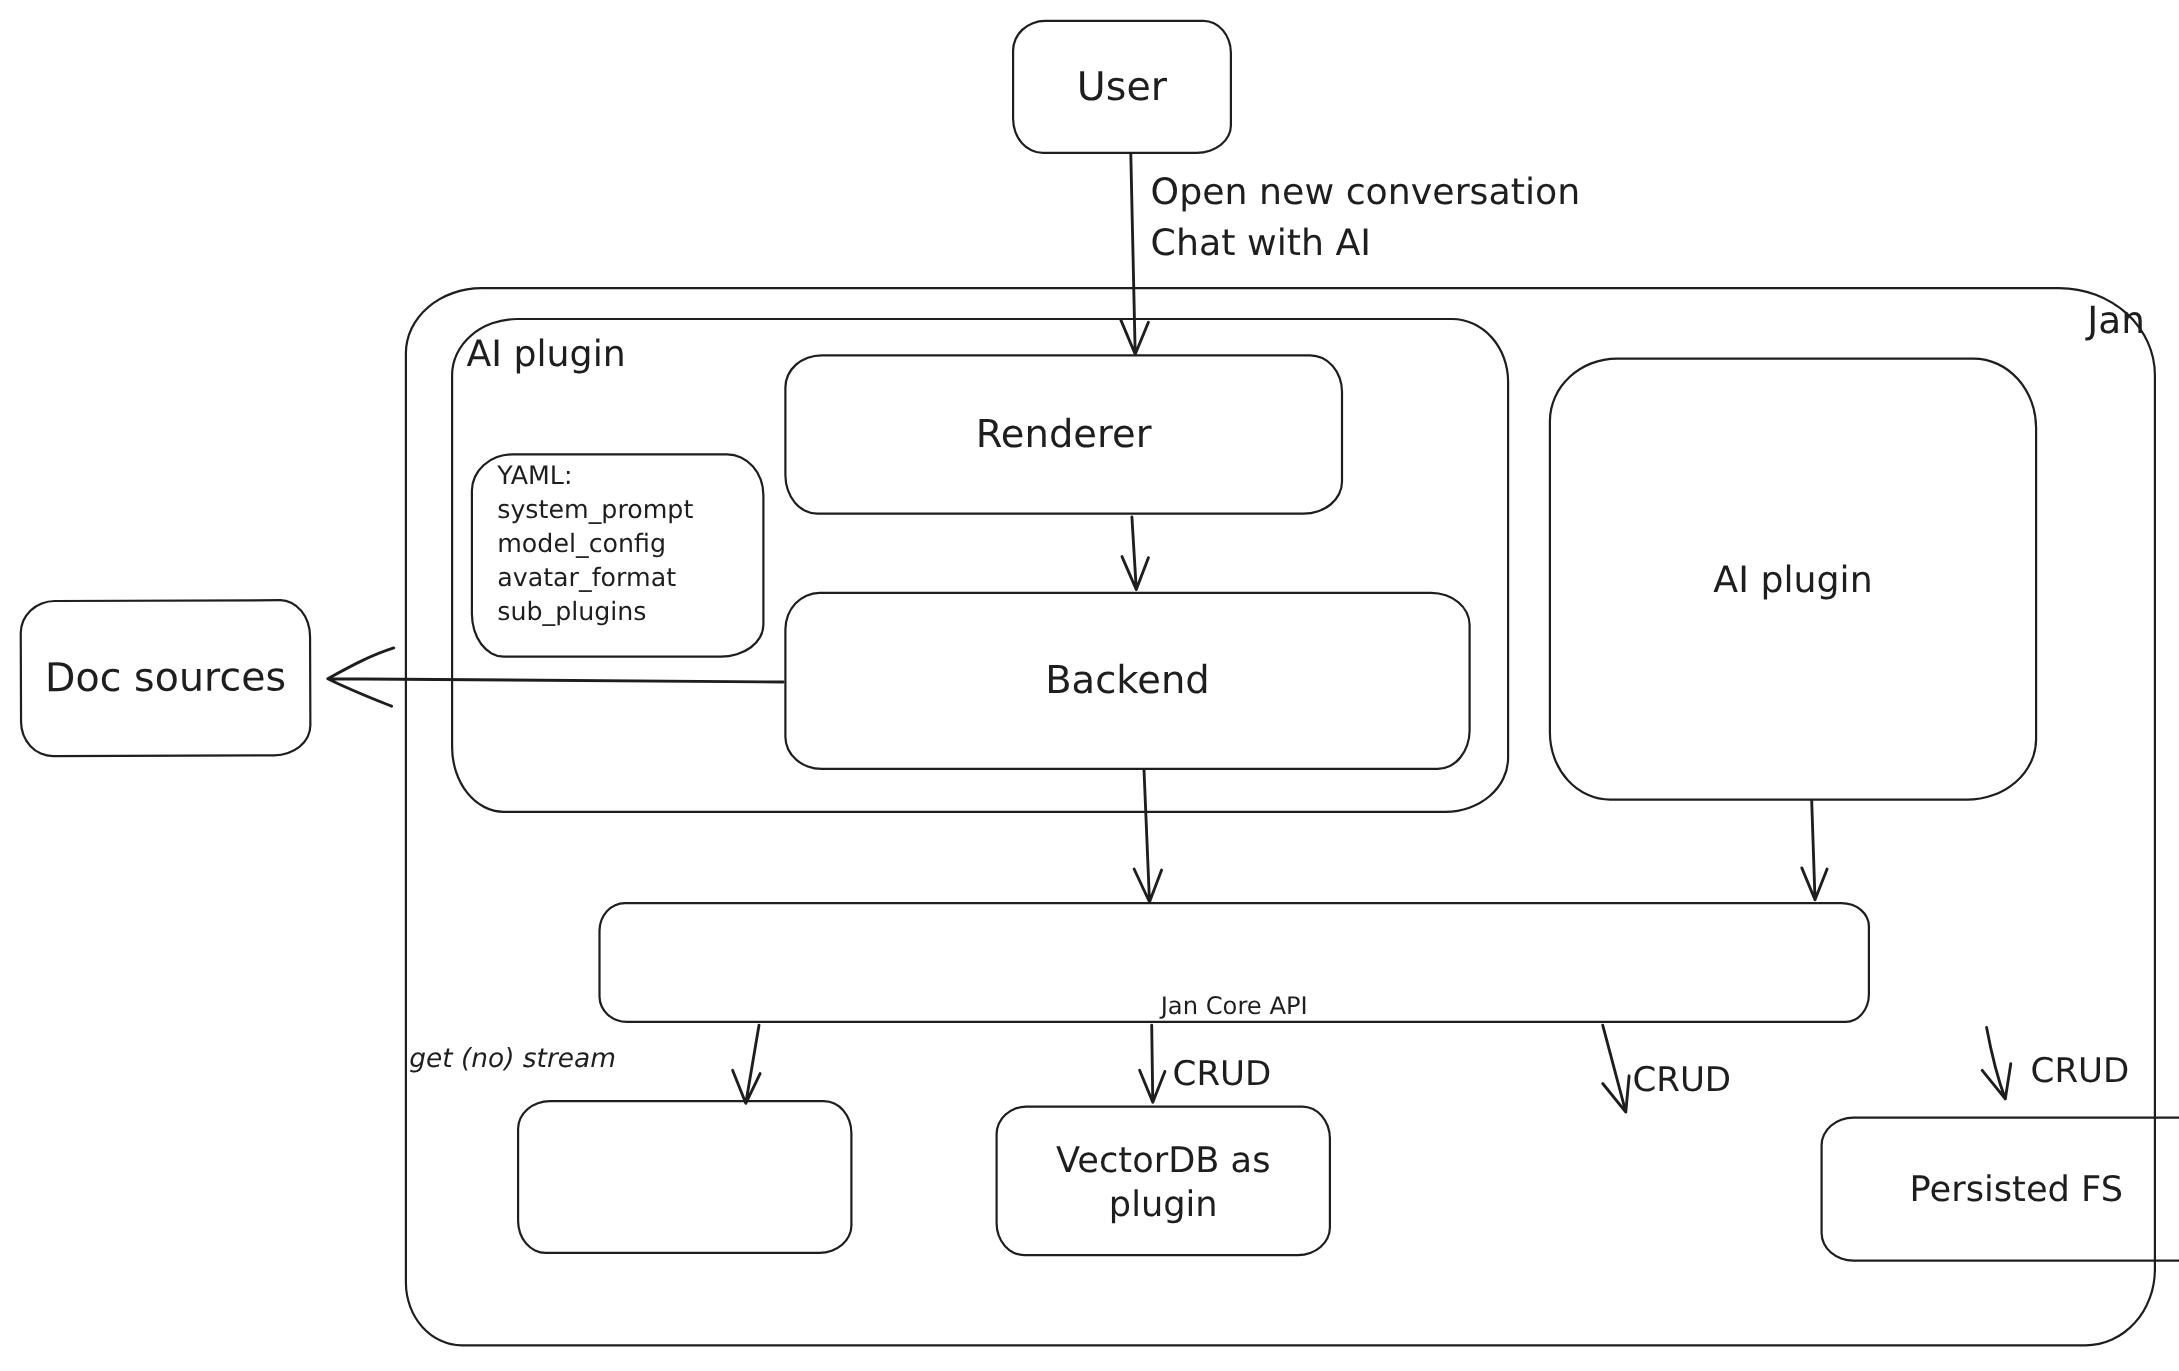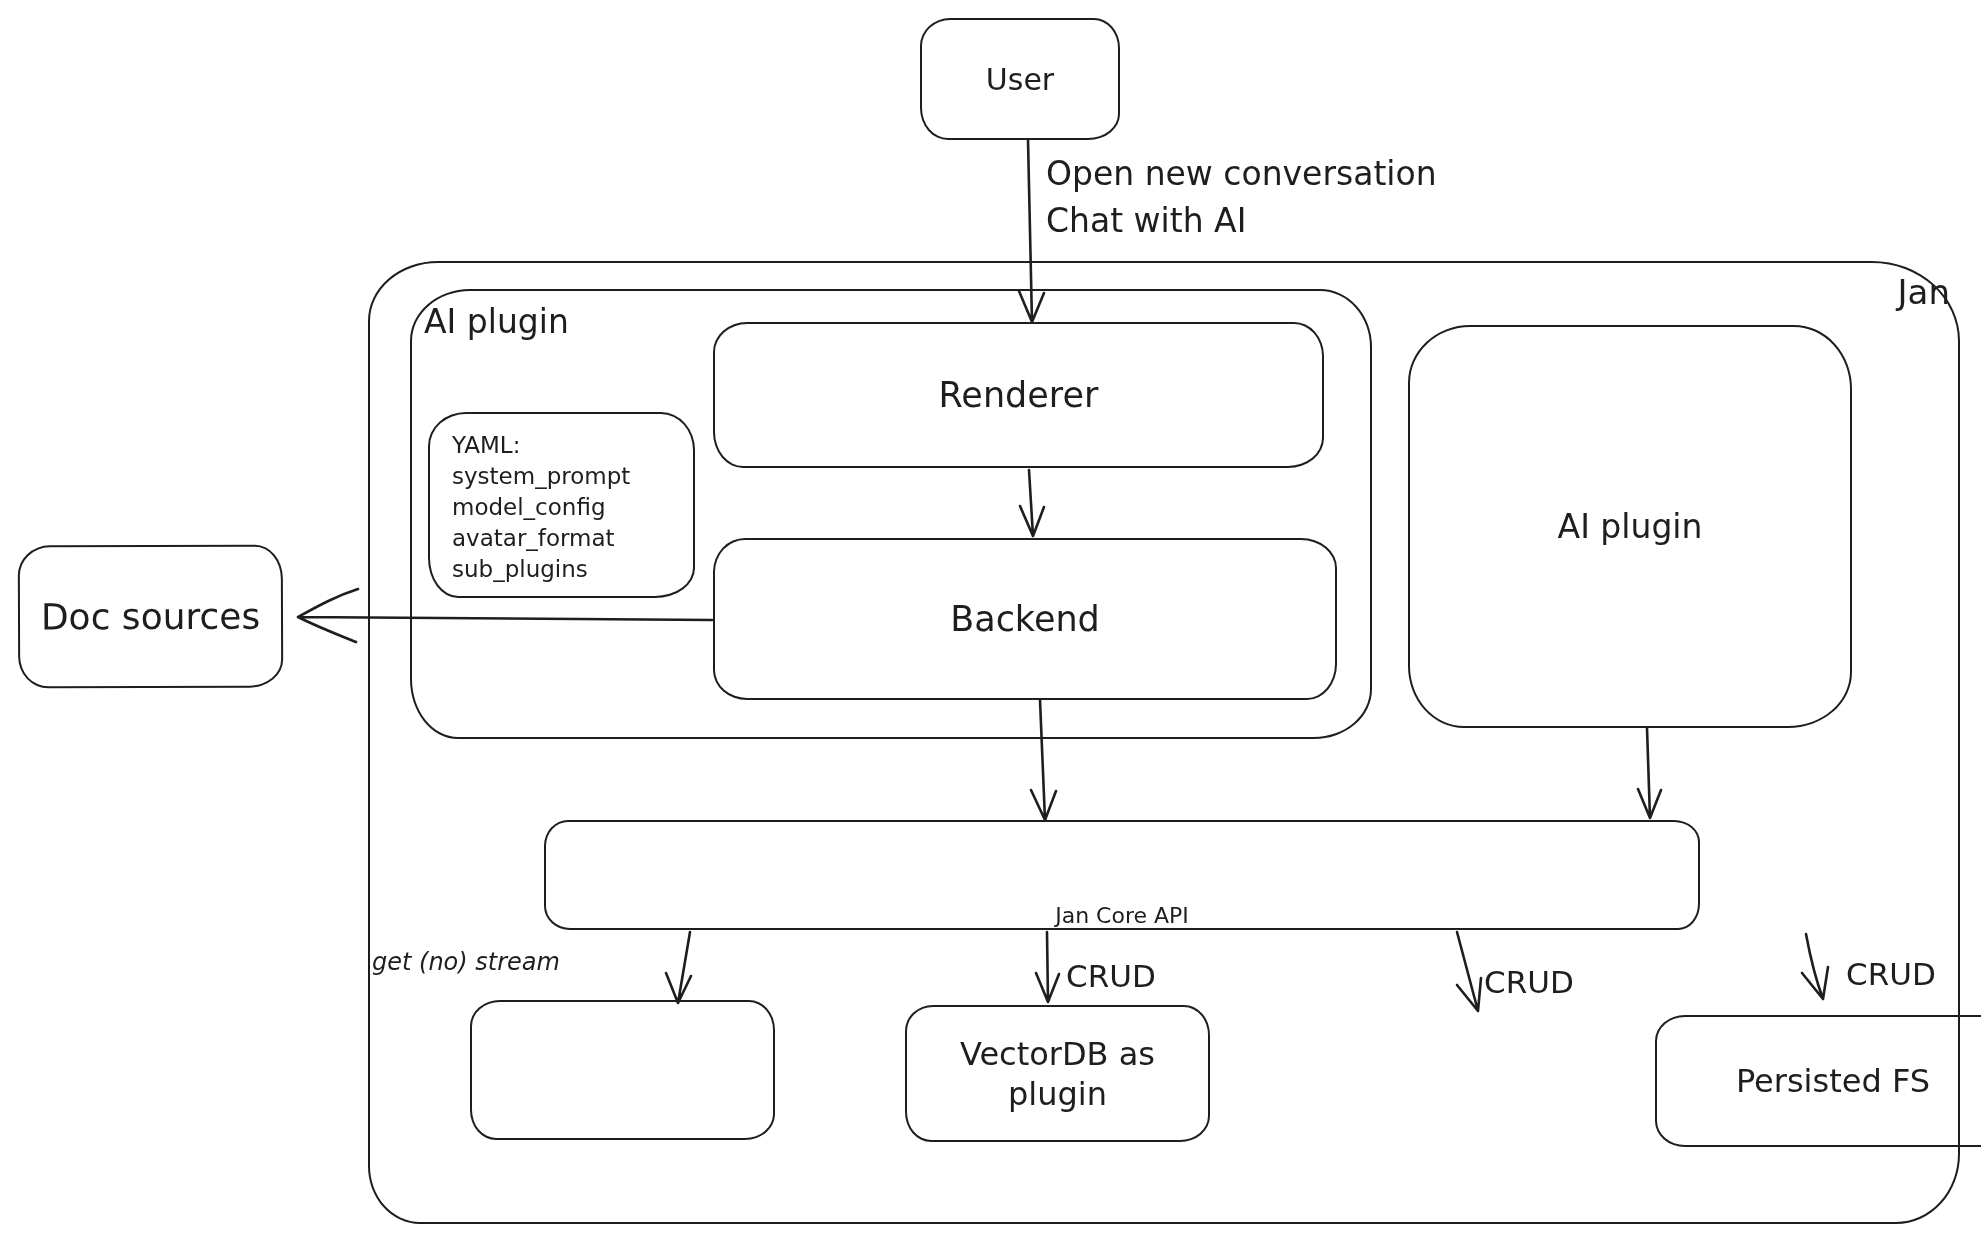--- a/index.html
+++ b/index.html
@@ -24,25 +24,25 @@
     color:#1e1e1e;
     white-space:pre-line;
     line-height:1.35;
   }
   .arrows{position:absolute;left:0;top:0;z-index:5;}
   .arrows path{stroke:#1e1e1e;stroke-width:2.6;fill:none;stroke-linecap:round;stroke-linejoin:round;}
 
   
   .jan-container{left:368px;top:261px;width:1592px;height:963px;border-radius:70px 88px 64px 52px / 60px 80px 70px 58px;}
   .ai-plugin-container{left:410px;top:289px;width:962px;height:450px;border-radius:60px 52px 58px 48px / 52px 58px 50px 60px;}
-  .user-box{left:920px;top:18px;width:200px;height:122px;border-radius:30px 26px 32px 28px / 28px 30px 26px 32px;font-size:30px;}
-  .renderer-box{left:713px;top:322px;width:611px;height:146px;border-radius:34px 30px 36px 30px / 30px 34px 30px 36px;font-size:35px;}
+  .user-box{left:920px;top:18px;width:200px;height:122px;border-radius:30px 26px 32px 28px / 28px 30px 26px 32px;font-size:36px;}
+  .renderer-box{left:713px;top:322px;width:508px;height:146px;border-radius:34px 30px 36px 30px / 30px 34px 30px 36px;font-size:35px;}
   .backend-box{left:713px;top:538px;width:624px;height:162px;border-radius:32px 36px 30px 34px / 34px 30px 36px 30px;font-size:35px;}
   .yaml-note{left:428px;top:412px;width:267px;height:186px;border-radius:38px 34px 40px 30px / 34px 38px 30px 40px;
-             align-items:flex-start;justify-content:flex-start;padding:16px 8px 0 22px;
+             align-items:flex-start;justify-content:flex-start;padding:4px 8px 0 22px;
              font-size:23px;line-height:31px;text-align:left;}
   .doc-sources-box{left:18px;top:545px;width:265px;height:143px;border-radius:32px 28px 34px 30px / 30px 34px 28px 32px;font-size:36px;transform:rotate(-0.2deg);}
   .ai-plugin-right-box{left:1408px;top:325px;width:444px;height:403px;border-radius:62px 58px 64px 56px / 58px 64px 56px 62px;font-size:33px;}
   .jan-core-box{left:544px;top:820px;width:1156px;height:110px;border-radius:24px 26px 22px 26px / 26px 22px 26px 24px;font-size:22px;align-items:flex-end;}
   .models-back-box{left:470px;top:1000px;width:305px;height:140px;border-radius:30px 26px 30px 26px / 26px 30px 26px 30px;}
   .models-front-box{left:515px;top:1035px;width:305px;height:133px;border-radius:28px 30px 26px 30px / 30px 26px 30px 26px;font-size:32px;line-height:1.25;}
   .models-front-box .inner{width:260px;}
   .vectordb-box{left:905px;top:1005px;width:305px;height:137px;border-radius:28px 26px 30px 26px / 26px 30px 26px 30px;font-size:32px;line-height:1.25;}
   .vectordb-box .inner{width:240px;}
   .persisted-db-box{left:1315px;top:1010px;width:305px;height:130px;border-radius:28px 30px 26px 28px / 30px 26px 28px 30px;font-size:32px;}

